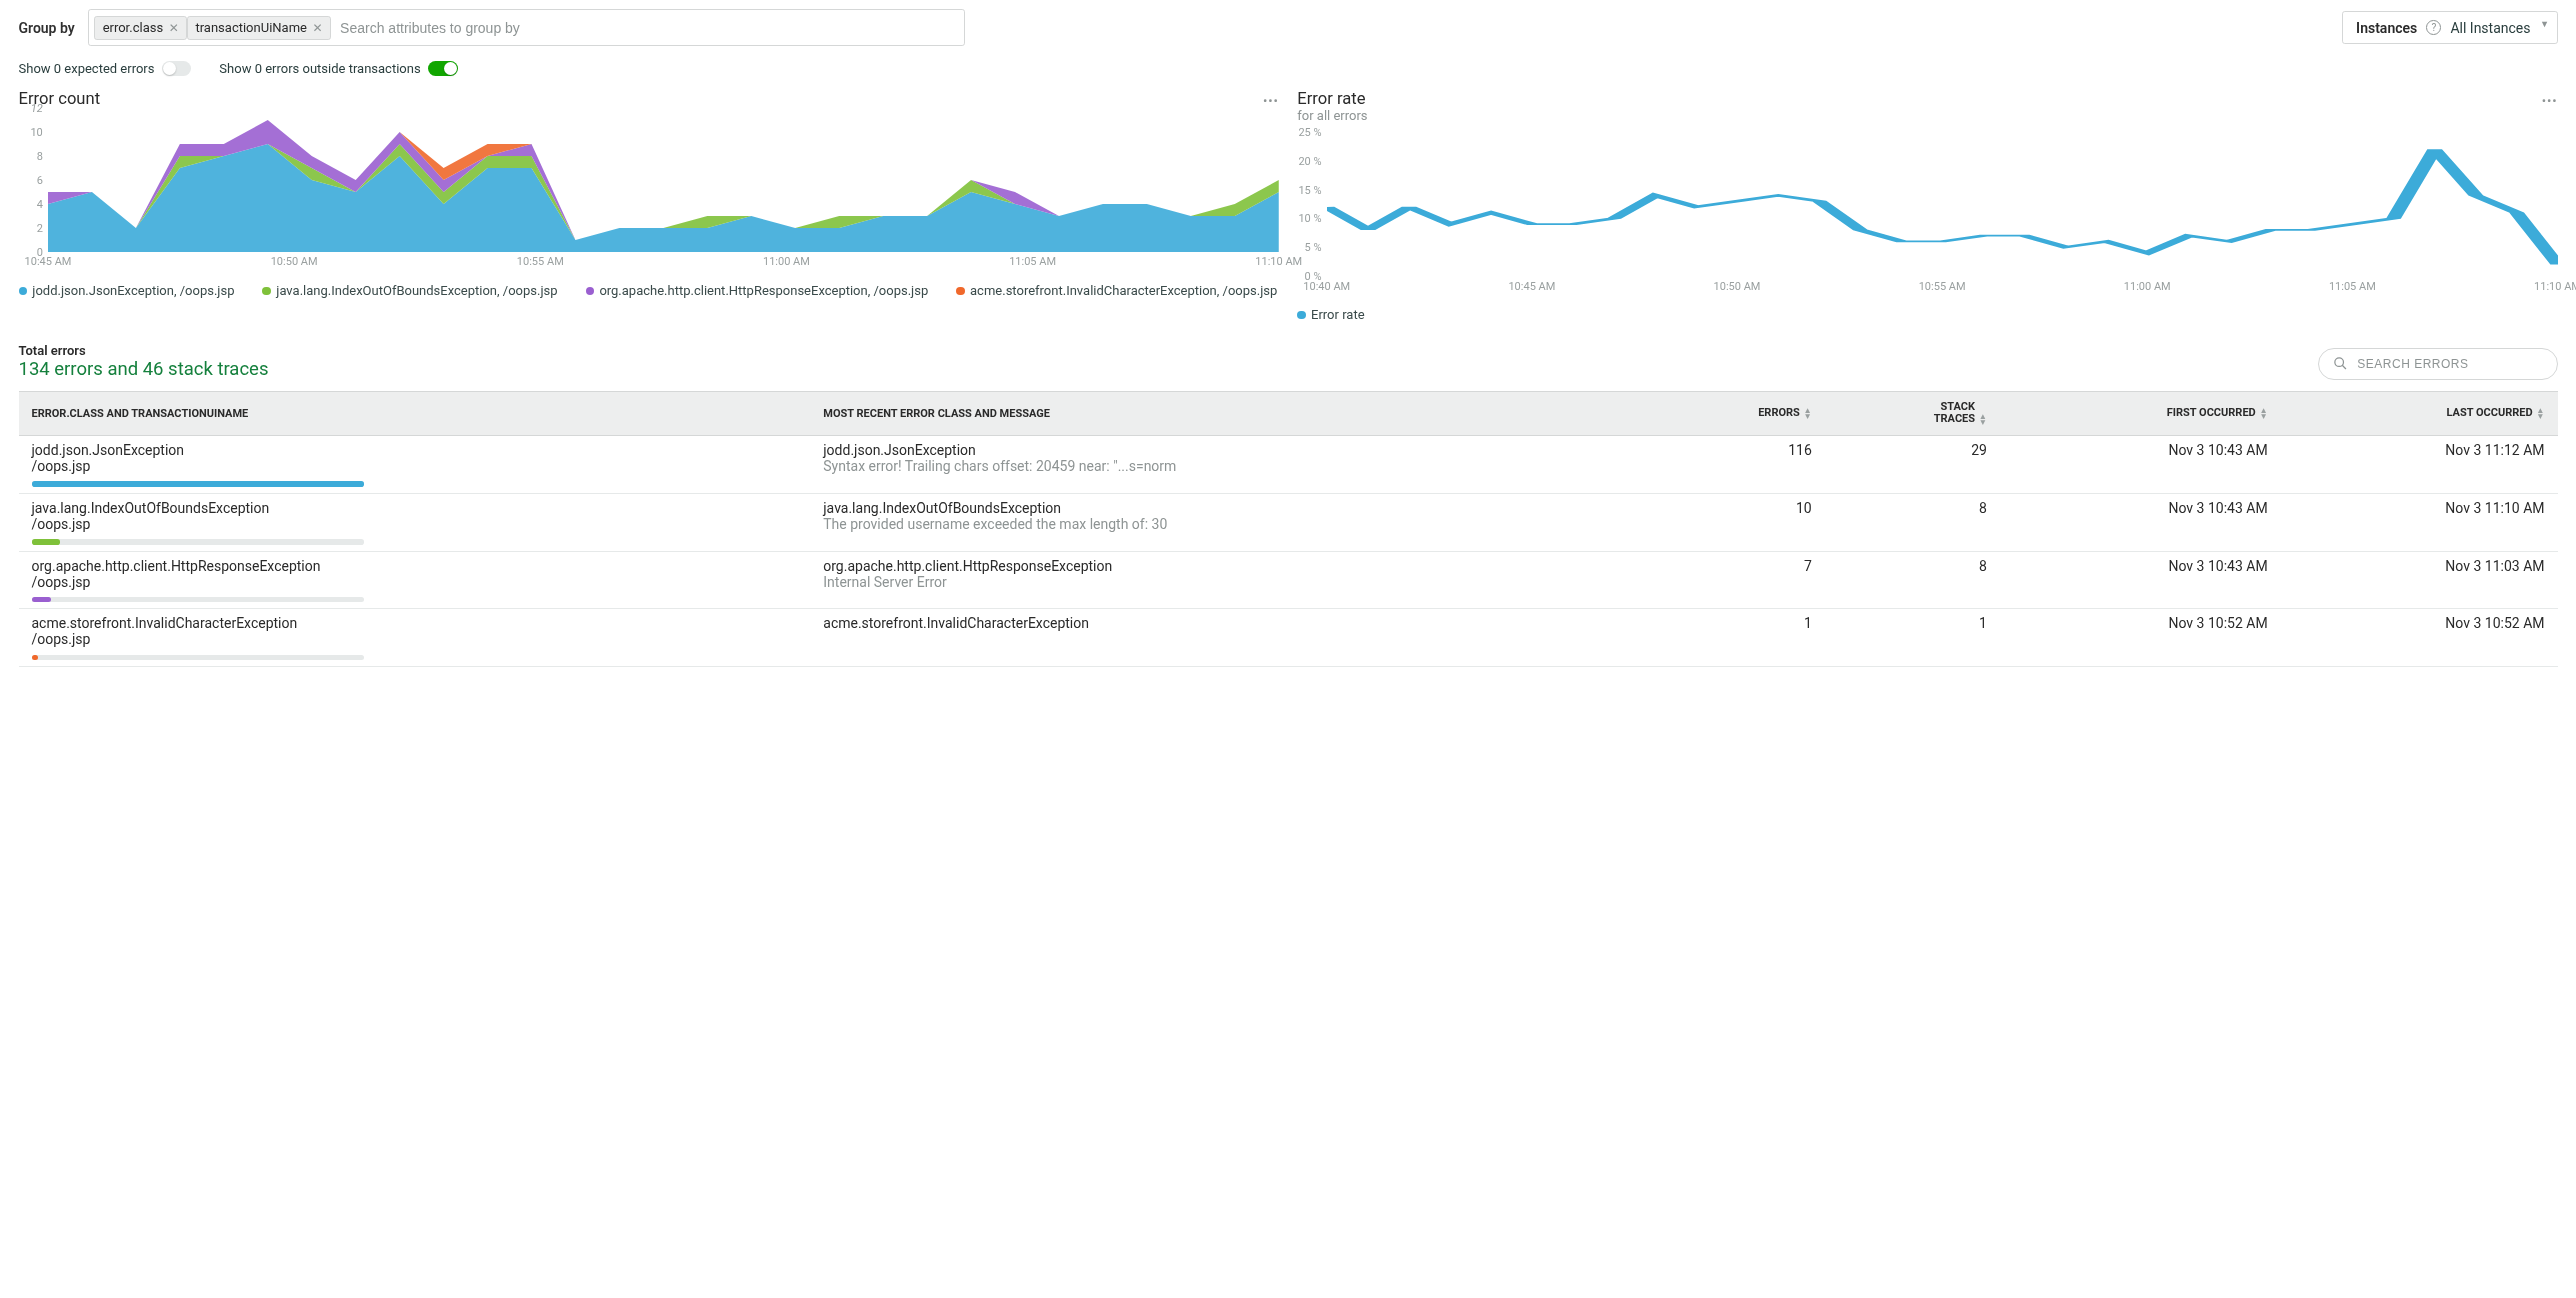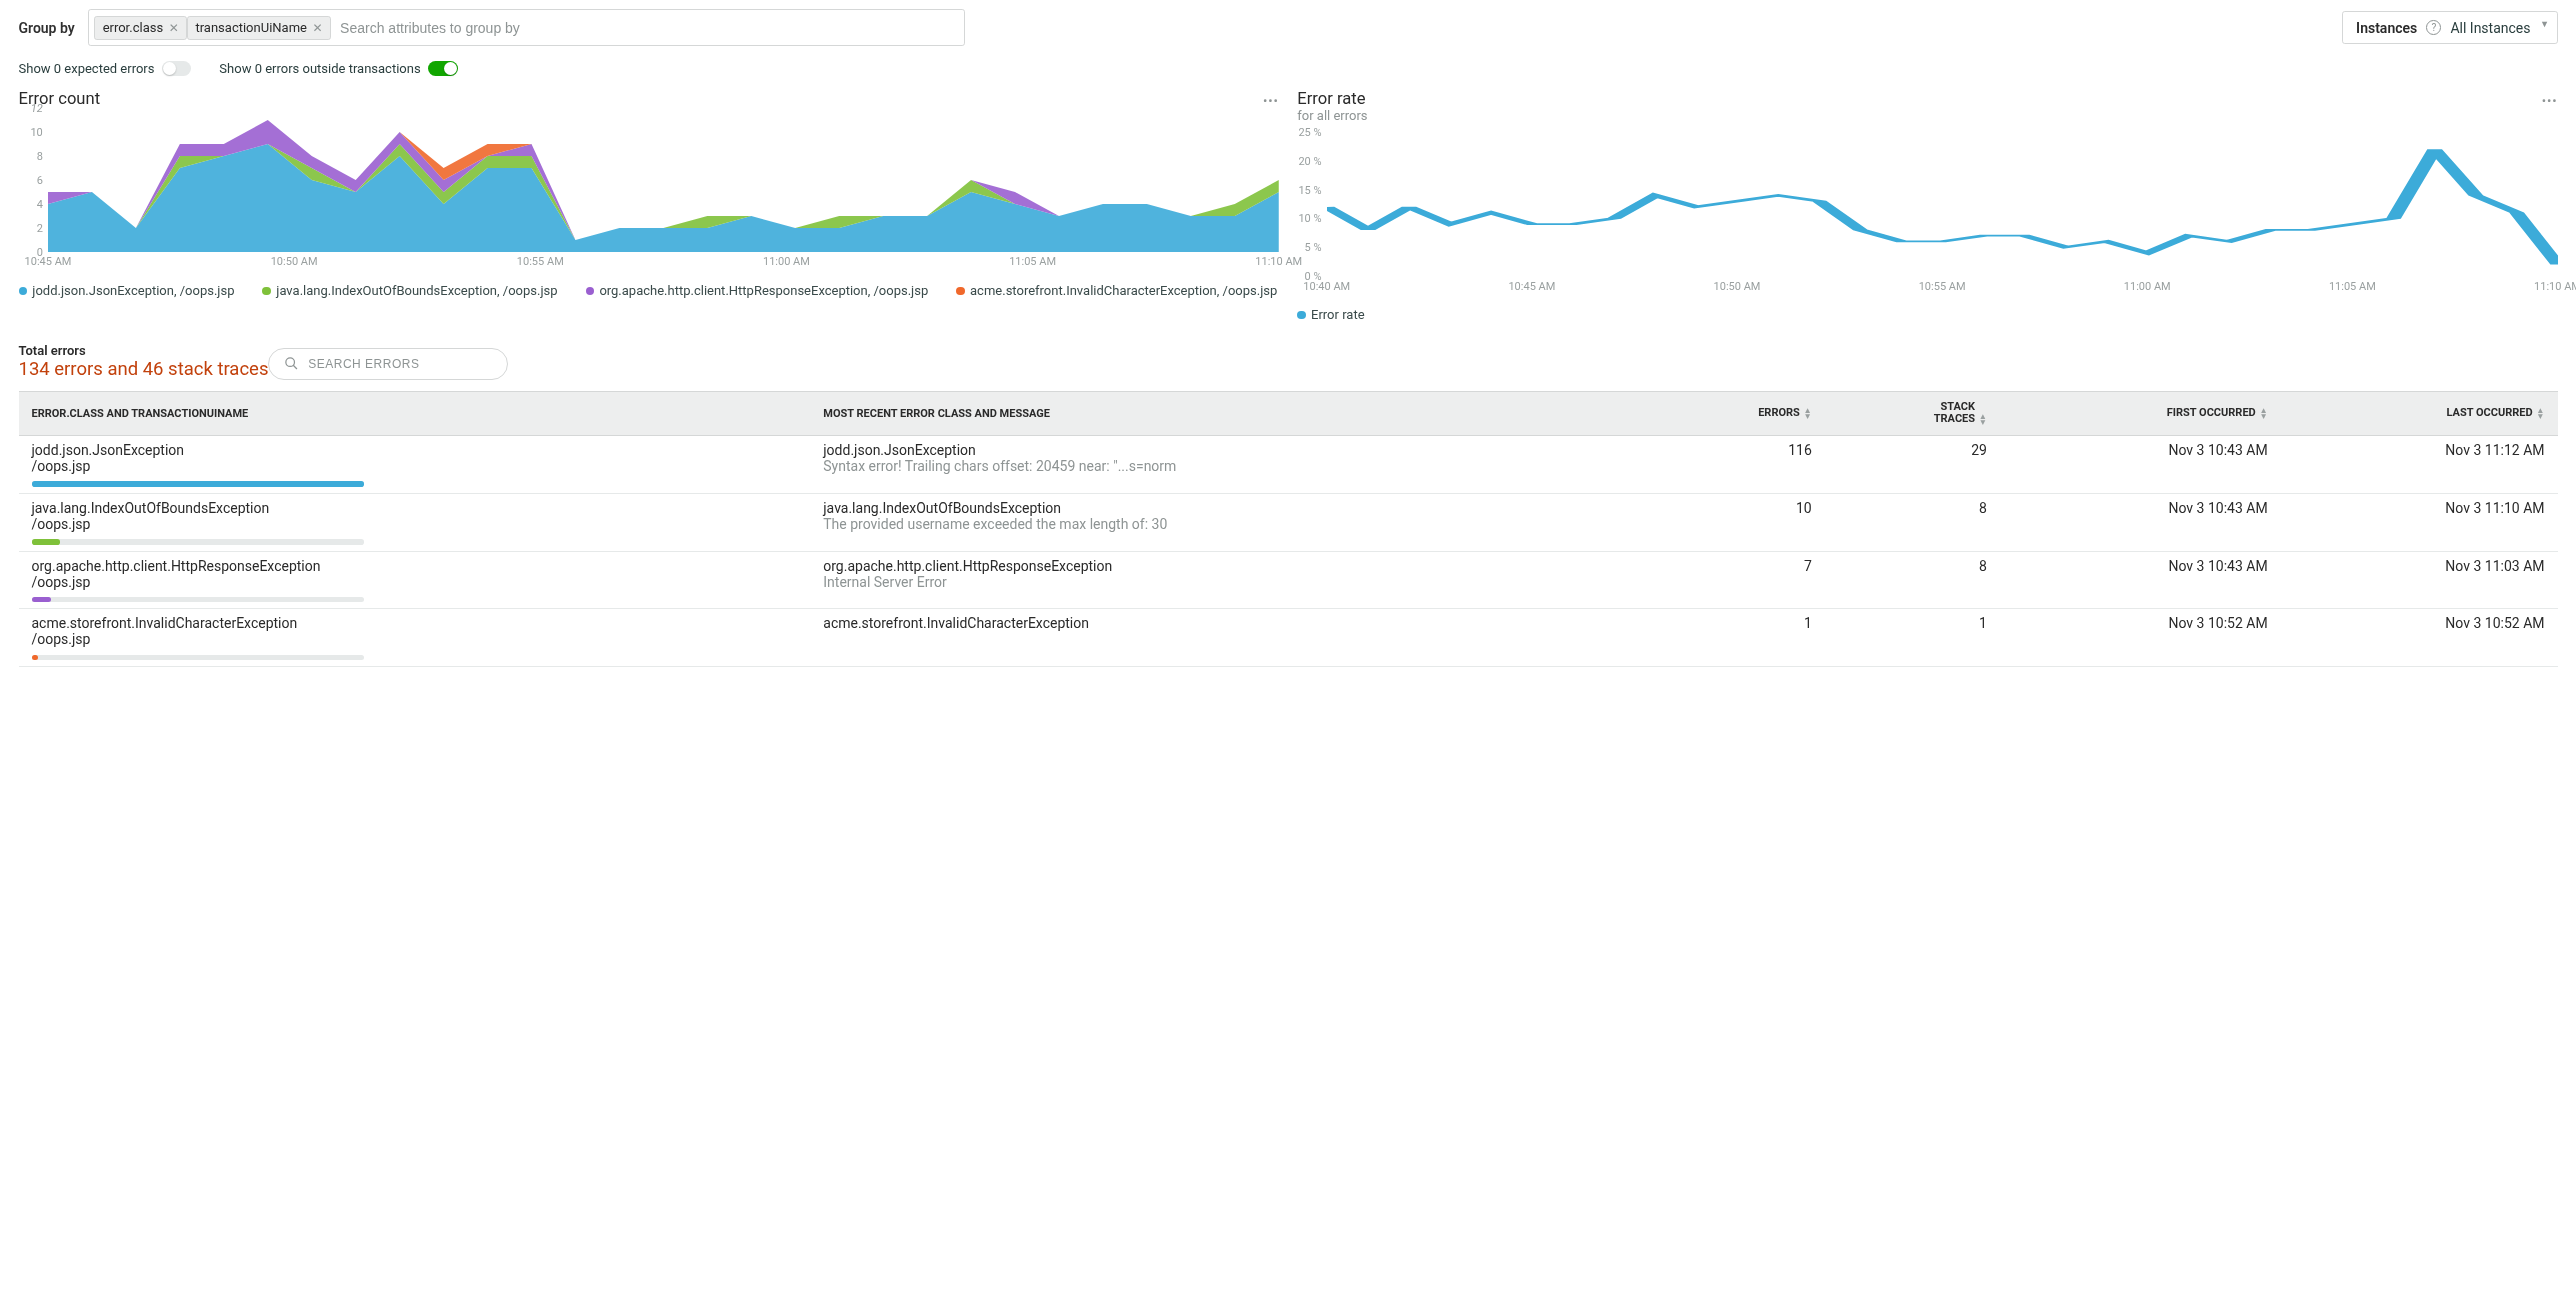--- a/index.html
+++ b/index.html
@@ -31,23 +31,23 @@
 .chart-sub { color: #8e9494; font-size: 13px; margin-bottom: 9.2px; }
 .chart-plot { position: relative; height: 166px; margin-left: 29.5px; }
 .y-axis { position: absolute; left: -29.5px; top: 0; bottom: 22px; width: 28px; }
 .y-tick { position: absolute; right: 3.7px; font-size: 11px; color: #9aa0a0; transform: translateY(-50%); }
 .plot-area { position: absolute; left: 0; right: 0; top: 0; bottom: 22px; }
 .x-axis { position: absolute; left: 0; right: 0; bottom: 0; height: 18.5px; }
 .x-tick { position: absolute; font-size: 11px; color: #9aa0a0; transform: translateX(-50%); white-space: nowrap; }
 .legend { display: flex; flex-wrap: wrap; gap: 7.4px 28px; margin-top: 9.2px; font-size: 13px; color: #3a4a4a; }
 .legend-item { display: flex; align-items: center; gap: 5.5px; }
 .legend-dot { width: 8.3px; height: 8.3px; border-radius: 50%; }
-.totals-row { display: flex; align-items: flex-end; justify-content: flex-start; margin-bottom: 11px; }
+.totals-row { display: flex; align-items: flex-end; justify-content: space-between; margin-bottom: 11px; }
 .totals-label { font-weight: 600; font-size: 13px; color: #2a2a2a; }
-.totals-text { font-size: 18.5px; color: #c2410c; }
+.totals-text { font-size: 18.5px; color: #15803d; }
 .search-wrap { border: 0.9px solid #d5d7d7; border-radius: 20.3px; padding: 7.4px 14.8px; display: flex; align-items: center; gap: 9.2px; width: 240px; }
 .search-wrap svg { width: 14.8px; height: 14.8px; }
 .search-input { border: none; outline: none; font-size: 12px; letter-spacing: 0.5px; flex: 1; }
 .search-input::placeholder { color: #8e9494; }
 table.err-table { width: 100%; border-collapse: collapse; }
 .err-table thead th { background: #edeeee; text-align: left; font-size: 11px; font-weight: 700; color: #2a2a2a; padding: 9.2px 13px; border-top: 0.9px solid #d5d7d7; border-bottom: 0.9px solid #d5d7d7; white-space: nowrap; }
 .err-table th.r { text-align: right; }
 .sort-arrows { color: #9aa0a0; font-size: 8.3px; margin-left: 3.7px; display: inline-flex; flex-direction: column; line-height: 6.5px; vertical-align: middle; }
 .err-table tbody td { padding: 6px 13px; border-bottom: 0.9px solid #e6e9e9; vertical-align: top; font-size: 14px; color: #2a2a2a; }
 .err-table td.r { text-align: right; }

